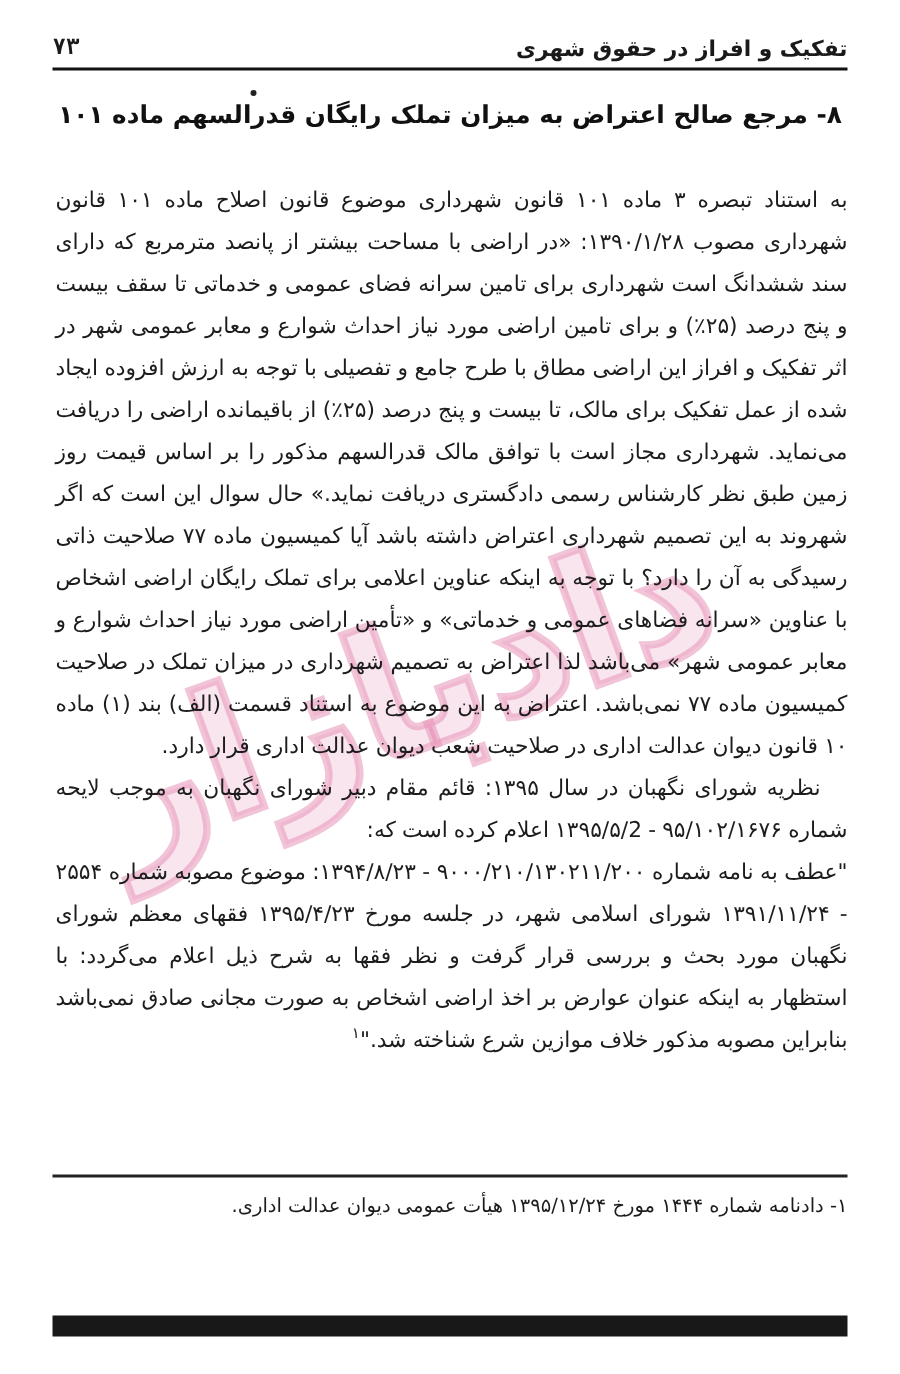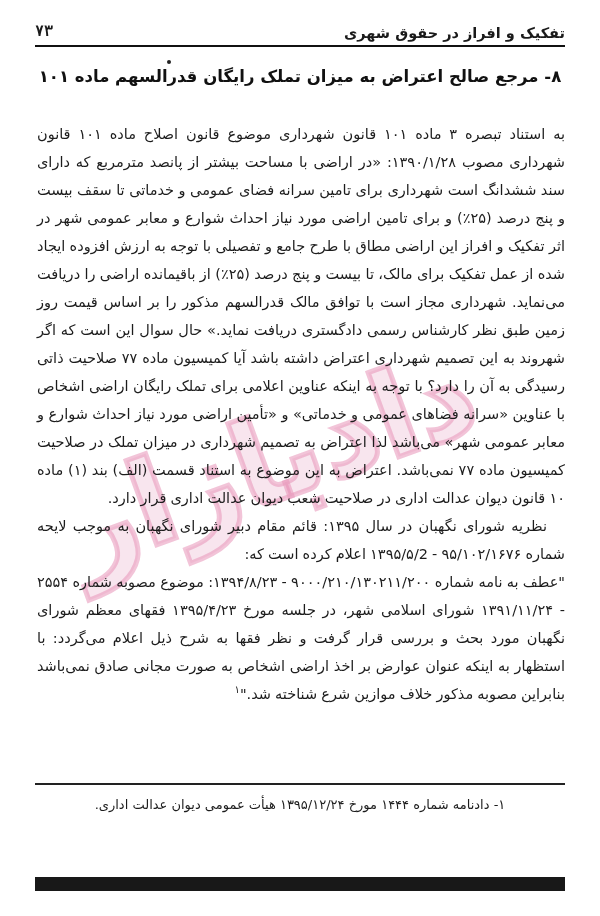--- a/index.html
+++ b/index.html
@@ -93,21 +93,21 @@
   .footnote-rule {
     position: absolute;
     top: 783px; right: 35px; left: 35px;
     height: 2px;
     background: #222222;
   }
   .footnote {
     position: absolute;
     top: 794px; right: 35px; left: 35px;
     direction: rtl;
-    text-align: center;
+    text-align: right;
     font-size: 13px;
     line-height: 22px;
     color: #1c1c1c;
   }
   
   .bottom-scan-bar {
     position: absolute;
     top: 877px; right: 35px; left: 35px;
     height: 14px;
     background: #181818;

